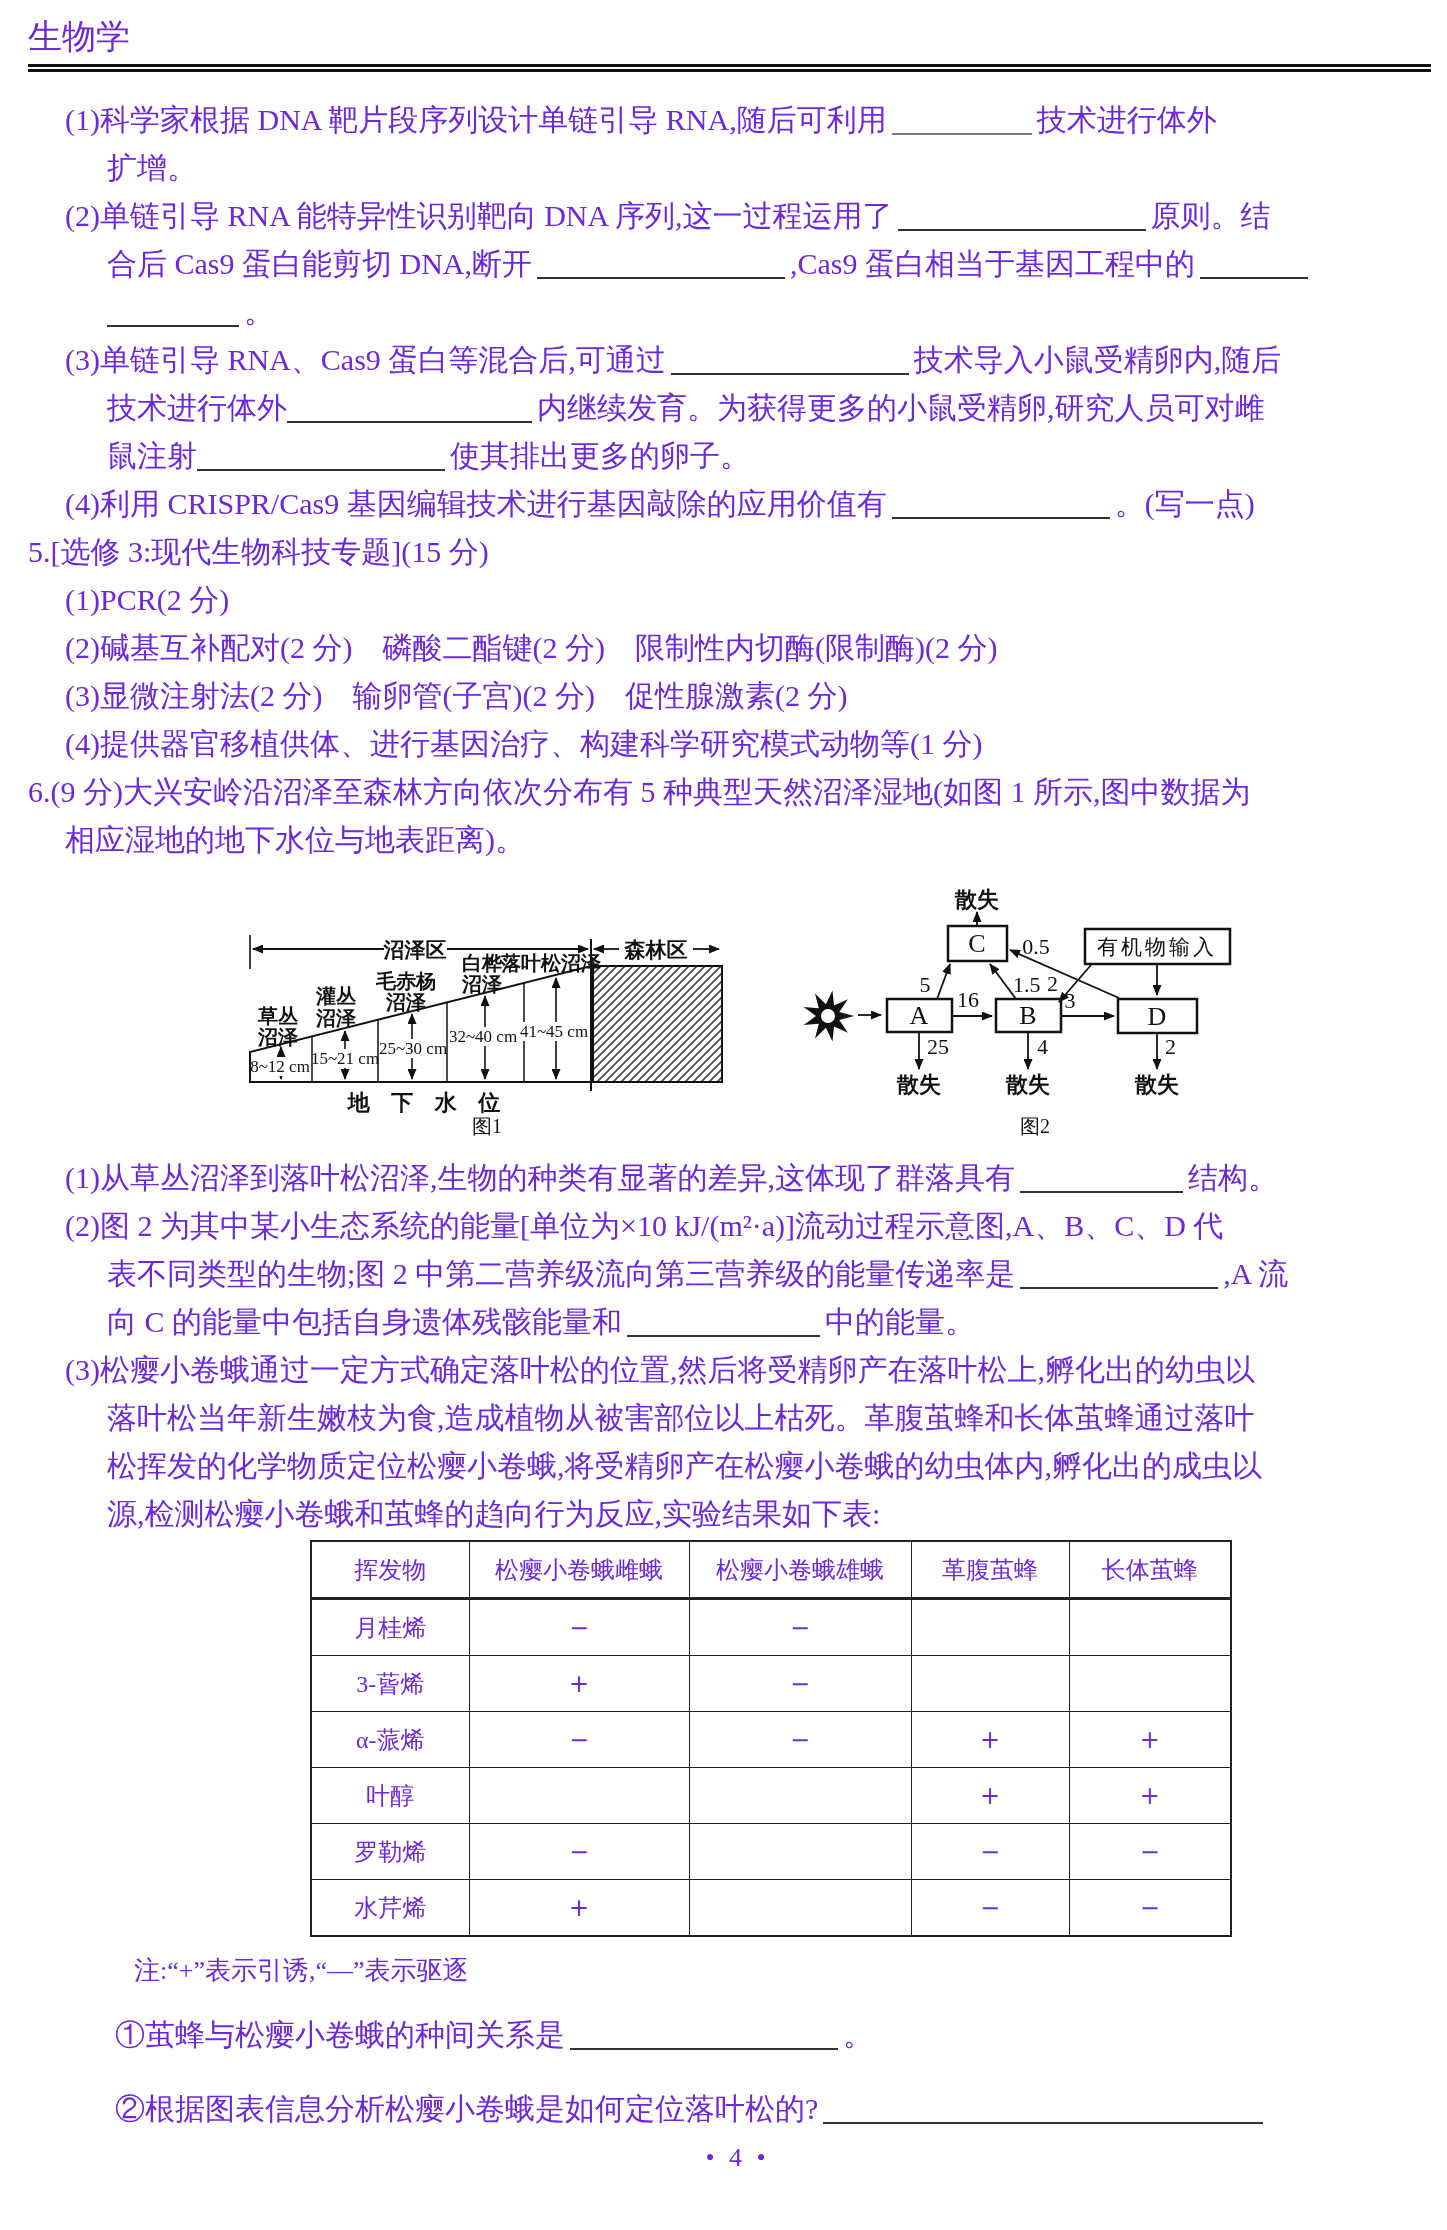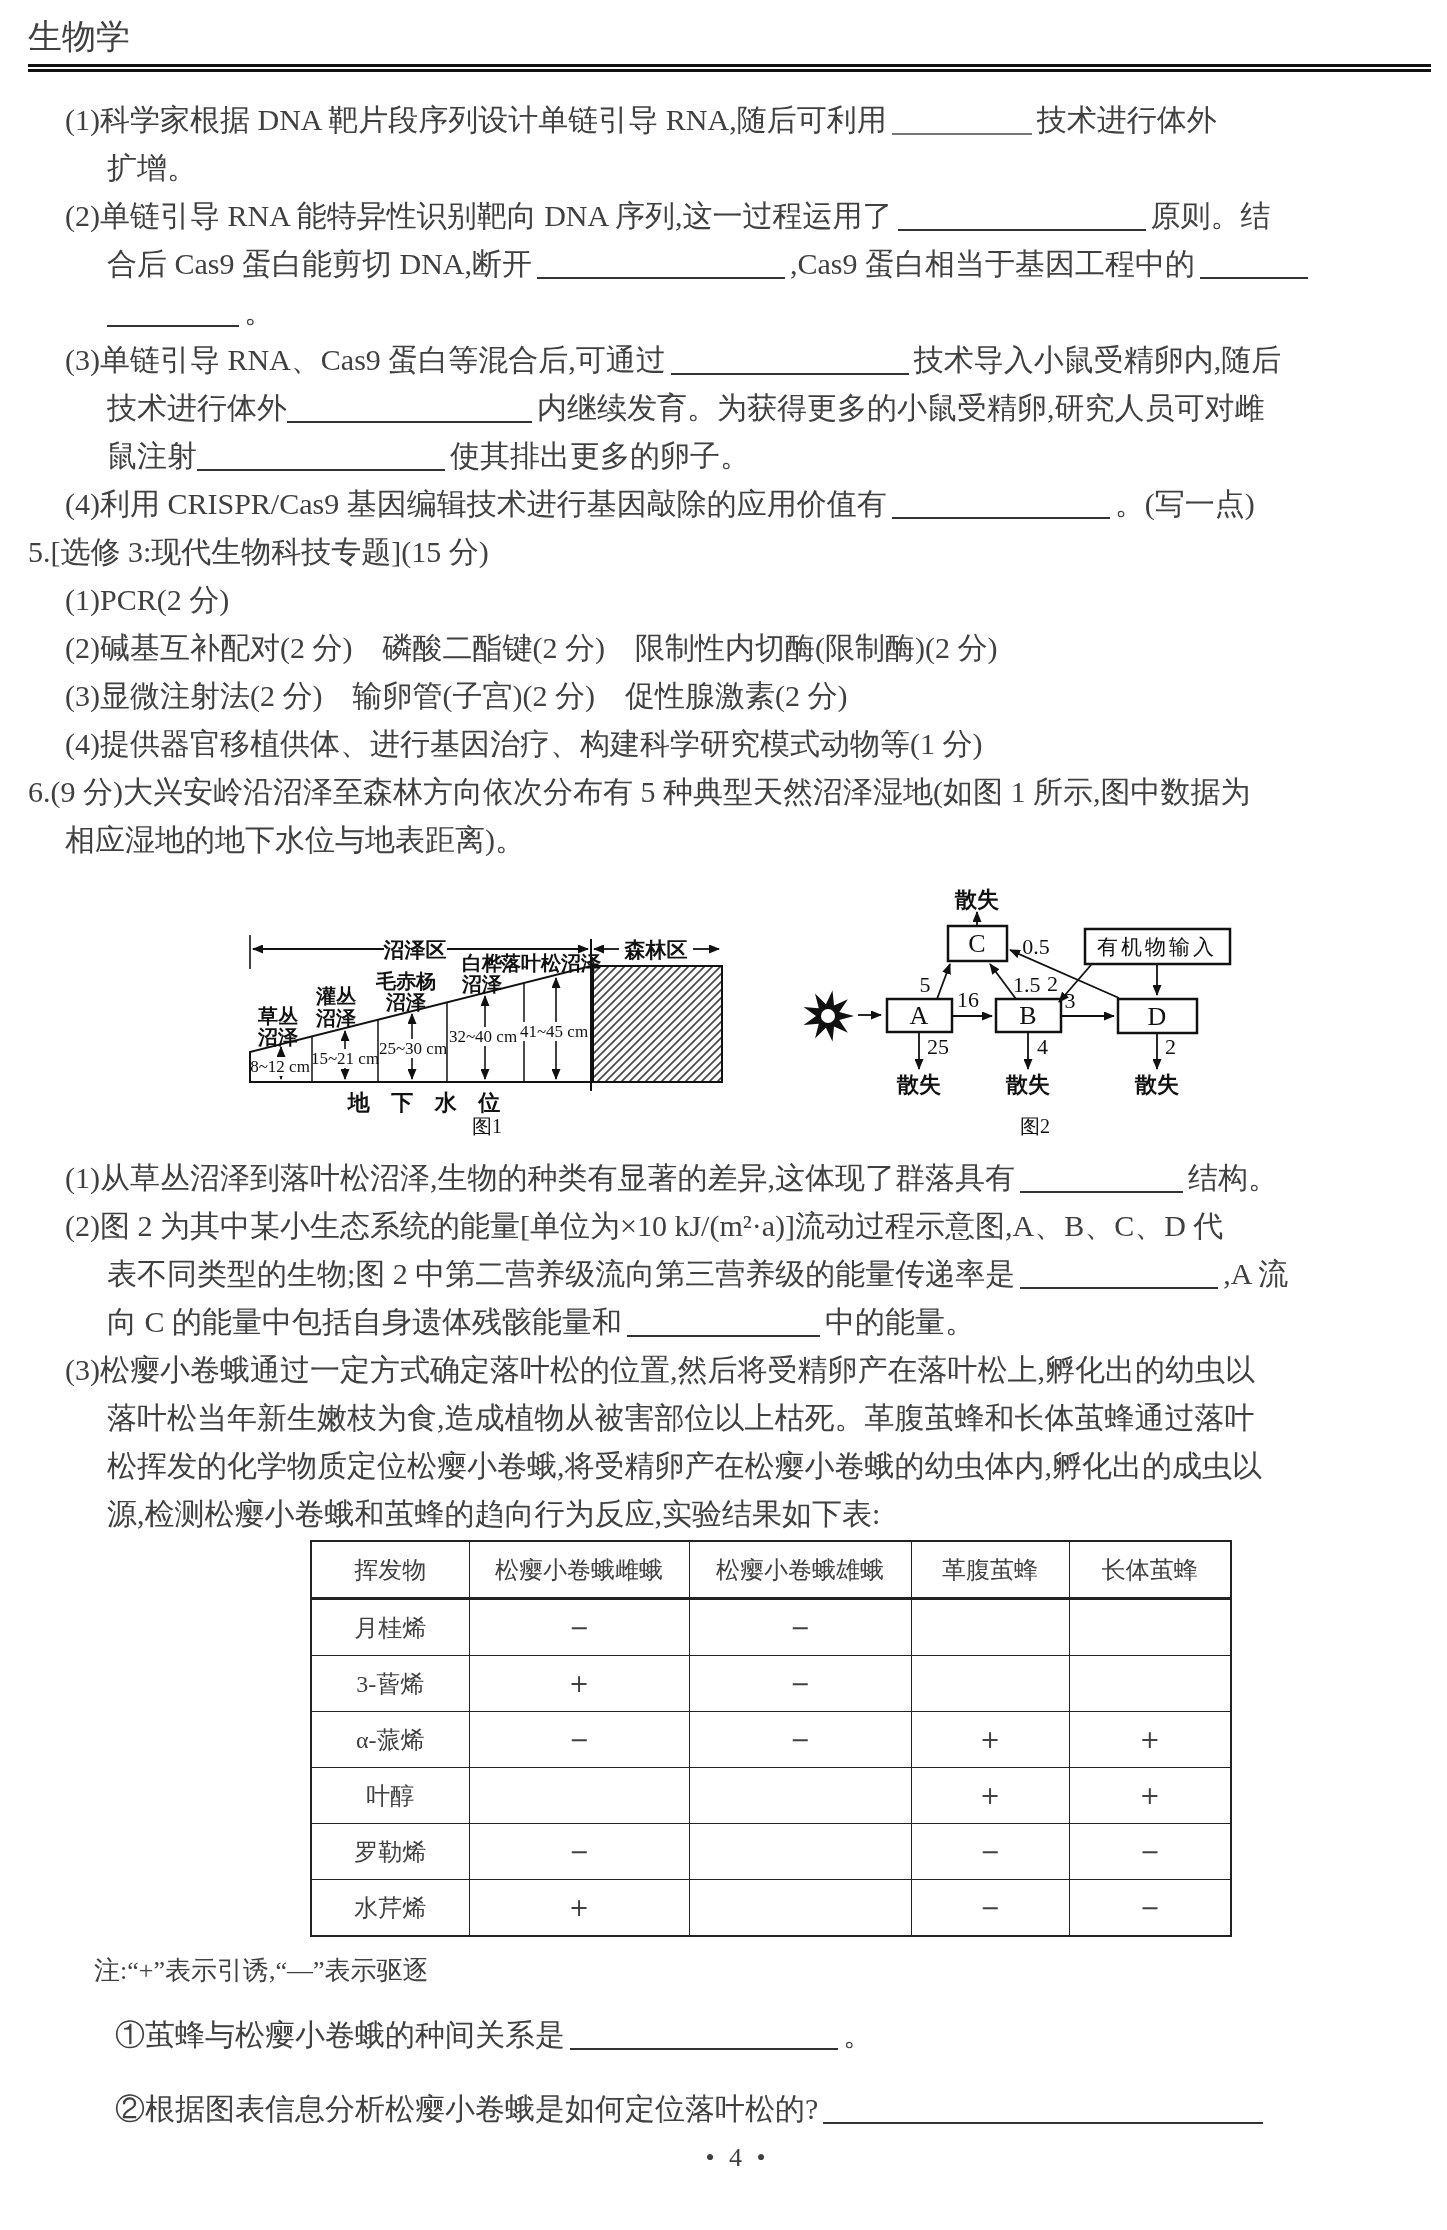--- a/index.html
+++ b/index.html
@@ -1,34 +1,34 @@
 <!DOCTYPE html>
 <html><head>
 <meta charset="utf-8">
 <style>
   html,body{margin:0;padding:0;background:#fff;}
   .page{position:relative;width:1447px;height:2230px;background:#fff;overflow:hidden;
-        font-family:"Liberation Serif","DejaVu Serif",serif;color:#404040;}
+        font-family:"Liberation Serif","DejaVu Serif",serif;color:#6d28d9;}
   .header{margin:0 16px 0 28px;padding-top:14px;height:50px;
           border-bottom:8px double #111;font-size:34px;}
   .content{padding-left:28px;padding-top:24px;}
   .ln{height:48px;line-height:48px;font-size:30px;white-space:nowrap;}
   .in1{margin-left:37px;}   
   .in2{margin-left:79px;}   
   .blank{display:inline-block;border-bottom:2.5px solid #333;height:32px;
          vertical-align:-5px;margin:0 5px;}
   .figs{position:relative;height:290px;margin-left:-28px;}
   .figs svg{position:absolute;left:0;top:0;}
   table.res{border-collapse:collapse;margin:2px 0 0 282px;table-layout:fixed;}
   table.res td{border:1.6px solid #222;text-align:center;vertical-align:middle;
                font-size:24px;height:55px;padding:0;}
   table.res tr.hd td{border-bottom:3px solid #222;}
   table.res{border:2.5px solid #222;padding-left:36px;}
   .pm{font-size:27px;font-family:"DejaVu Sans","Liberation Sans",sans-serif;}
-  .note{margin:14px 0 0 66px;height:40px;line-height:40px;font-size:26px;}
+  .note{margin:14px 0 0 106px;height:40px;line-height:40px;font-size:26px;}
   .sub{margin-left:87px;}
   .footer{text-align:center;font-size:26px;margin-top:10px;letter-spacing:4px;}
   svg text{font-family:"Liberation Serif","DejaVu Serif",serif;fill:#111;}
 </style>
 </head>
 <body>
 
 <div class="page">
   <div class="header">
     <span>生物学</span>

